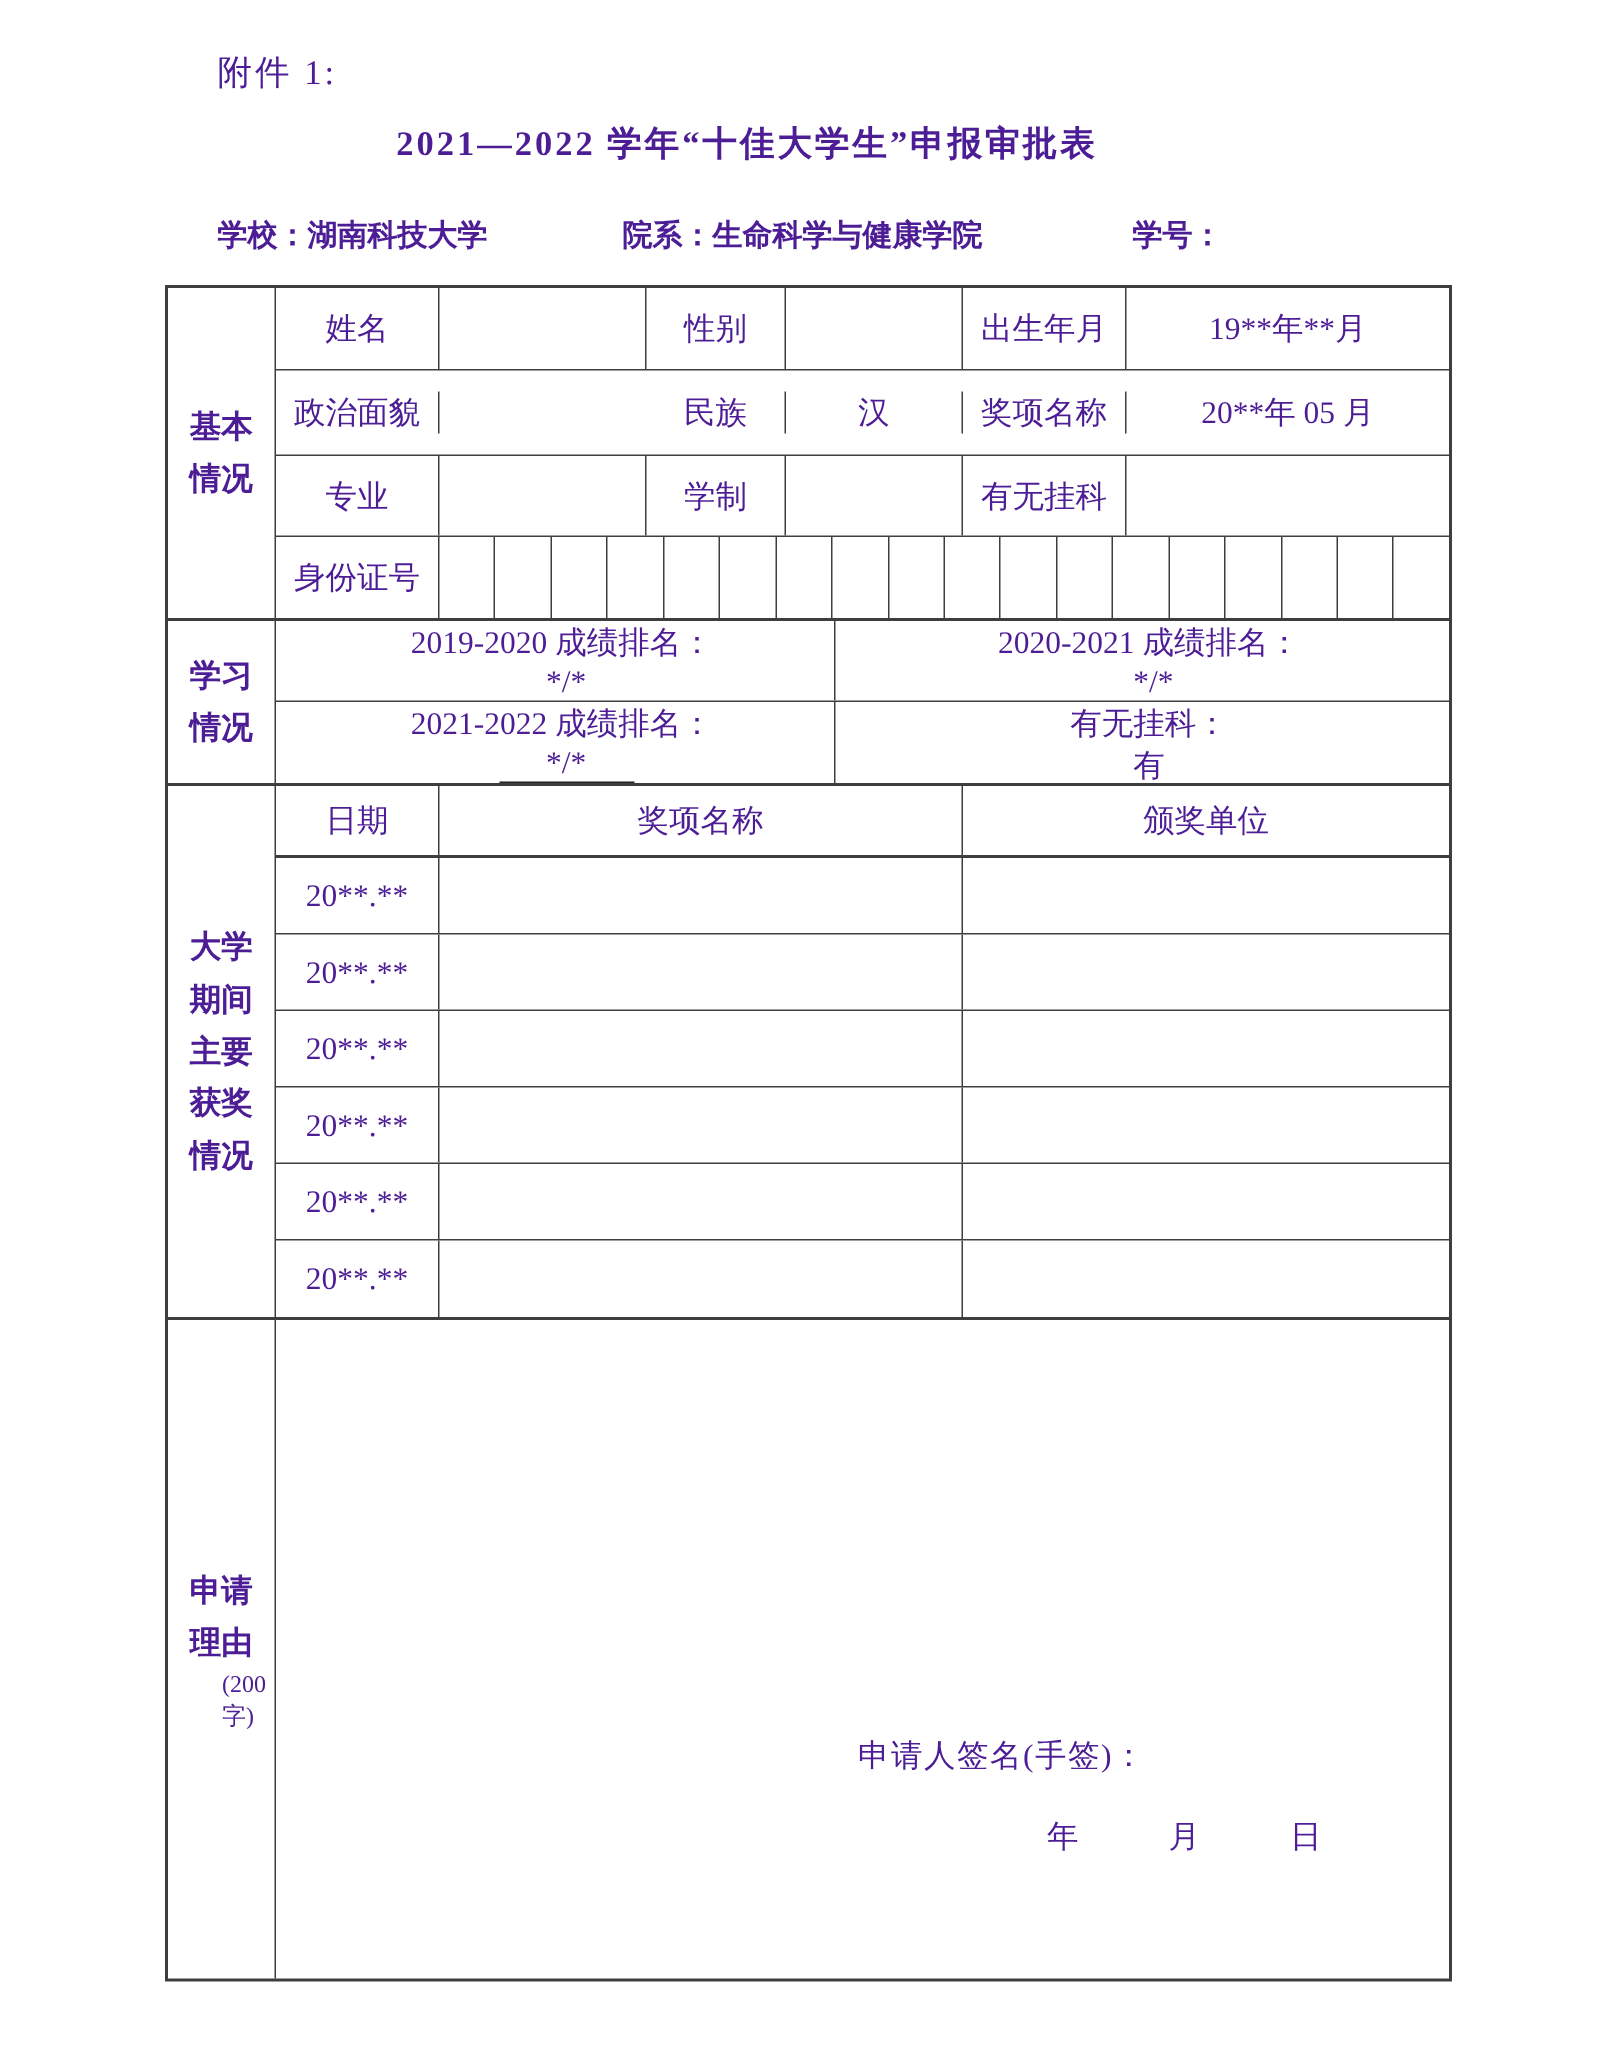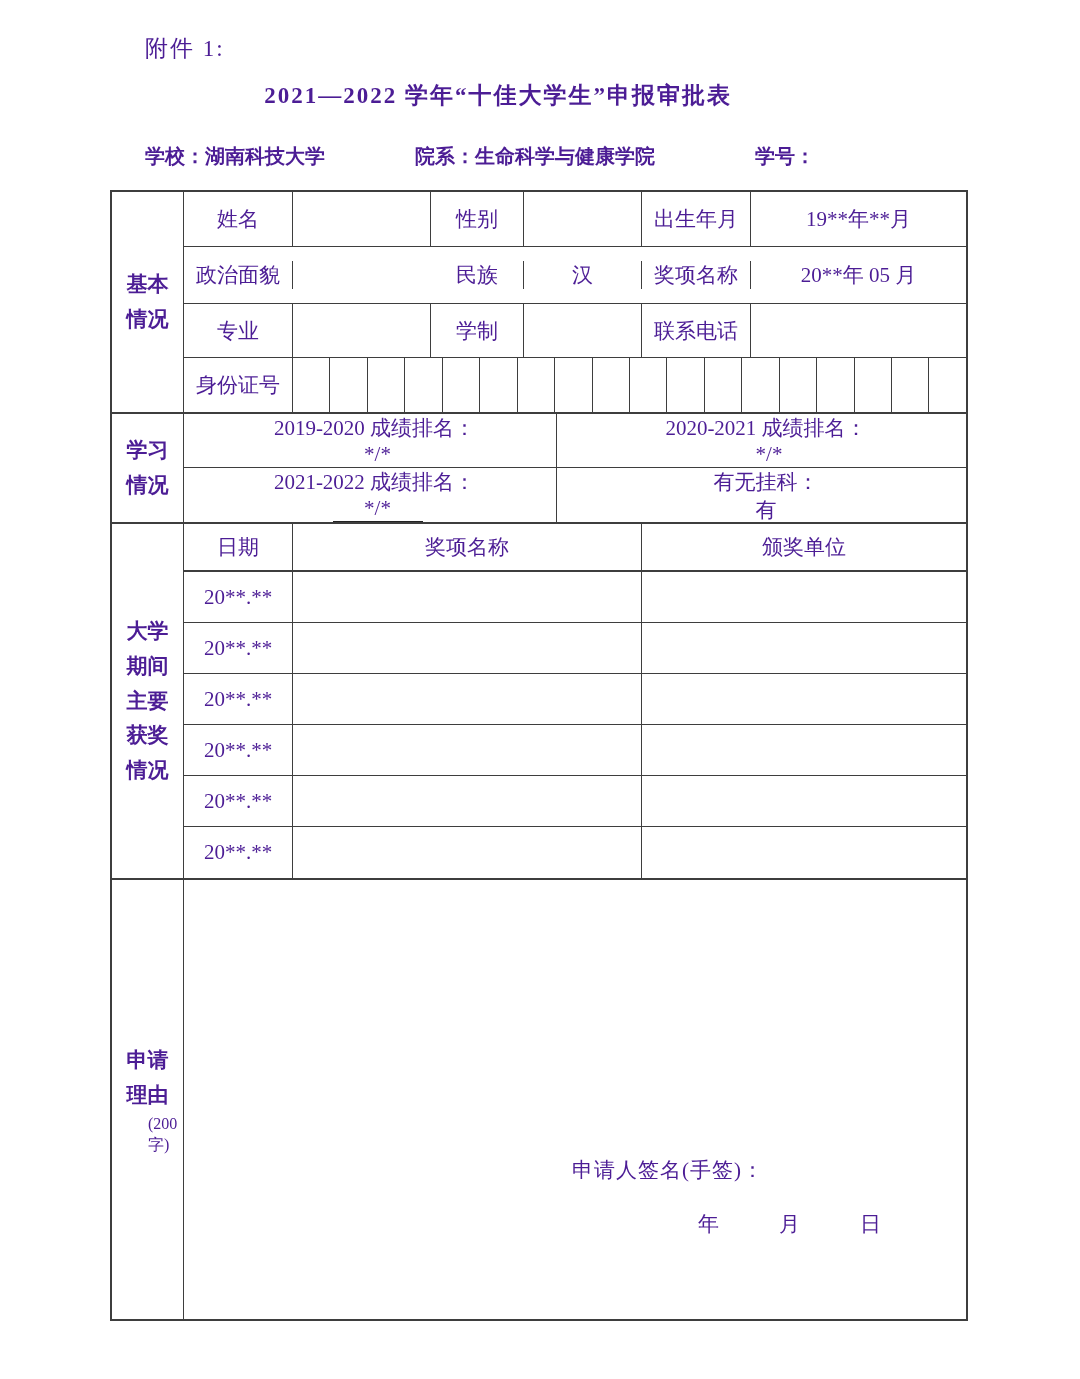--- a/index.html
+++ b/index.html
@@ -121,21 +121,21 @@
           <div class="cell w-l2">民族</div>
           <div class="cell w-v2">汉</div>
           <div class="cell w-l3">奖项名称</div>
           <div class="cell w-v3">20**年 05 月</div>
         </div>
         <div class="row h54">
           <div class="cell w-l1">专业</div>
           <div class="cell w-v1"></div>
           <div class="cell w-l2">学制</div>
           <div class="cell w-v2"></div>
-          <div class="cell w-l3">联系电话</div>
+          <div class="cell w-l3">有无挂科</div>
           <div class="cell w-v3"></div>
         </div>
         <div class="row h54">
           <div class="cell w-l1">身份证号</div>
           <div class="idcells">
               <div class="idcell"></div>
               <div class="idcell"></div>
               <div class="idcell"></div>
               <div class="idcell"></div>
               <div class="idcell"></div>

